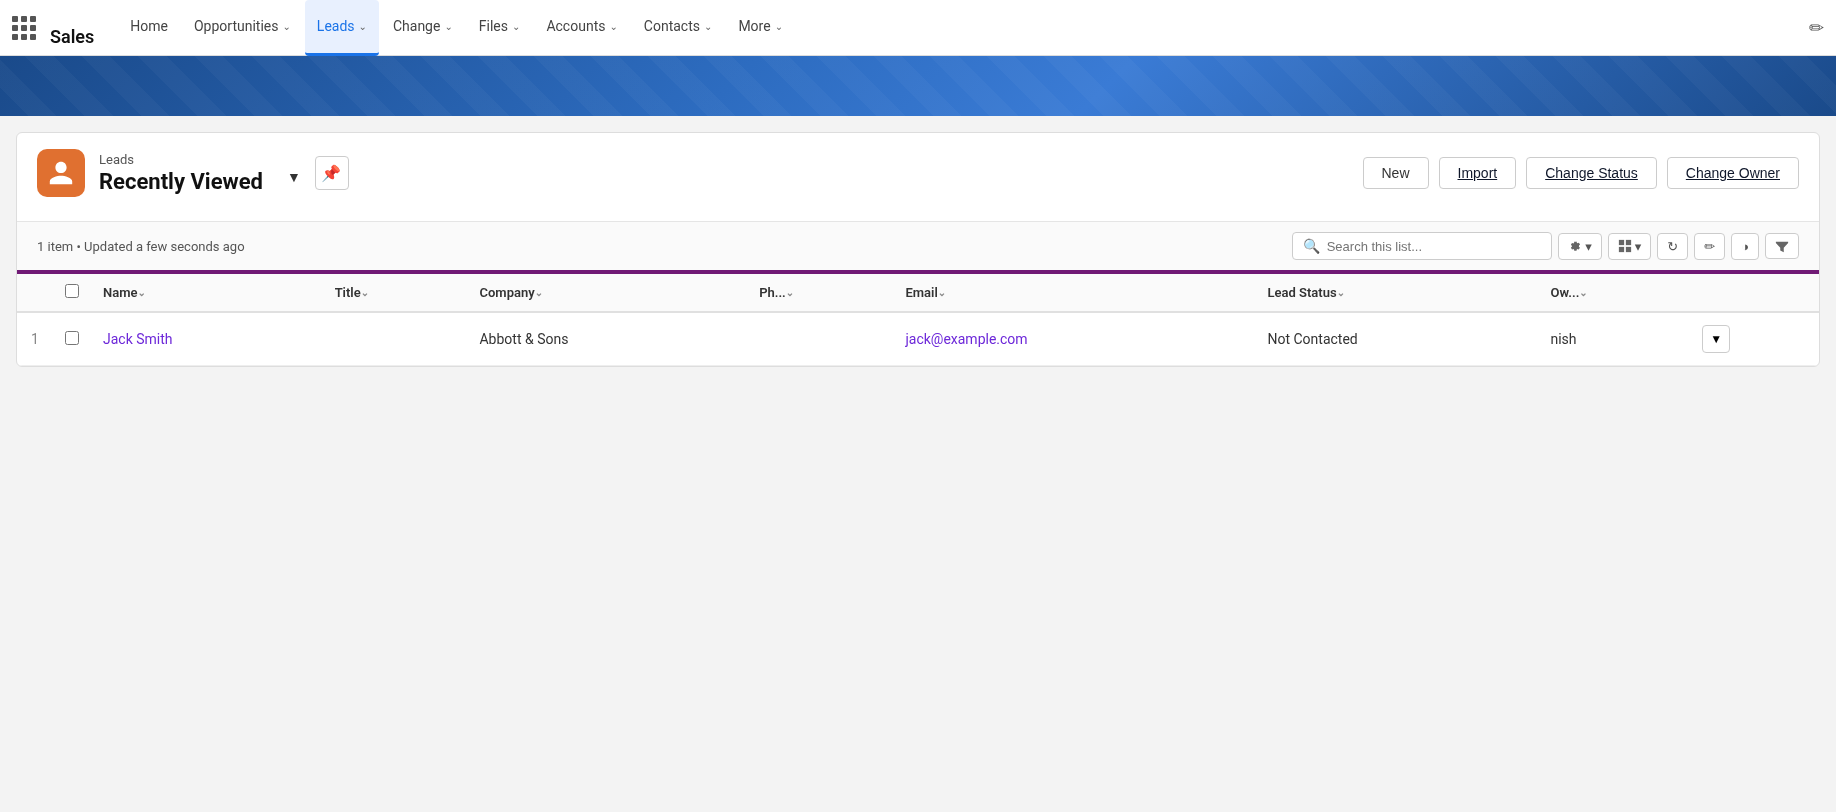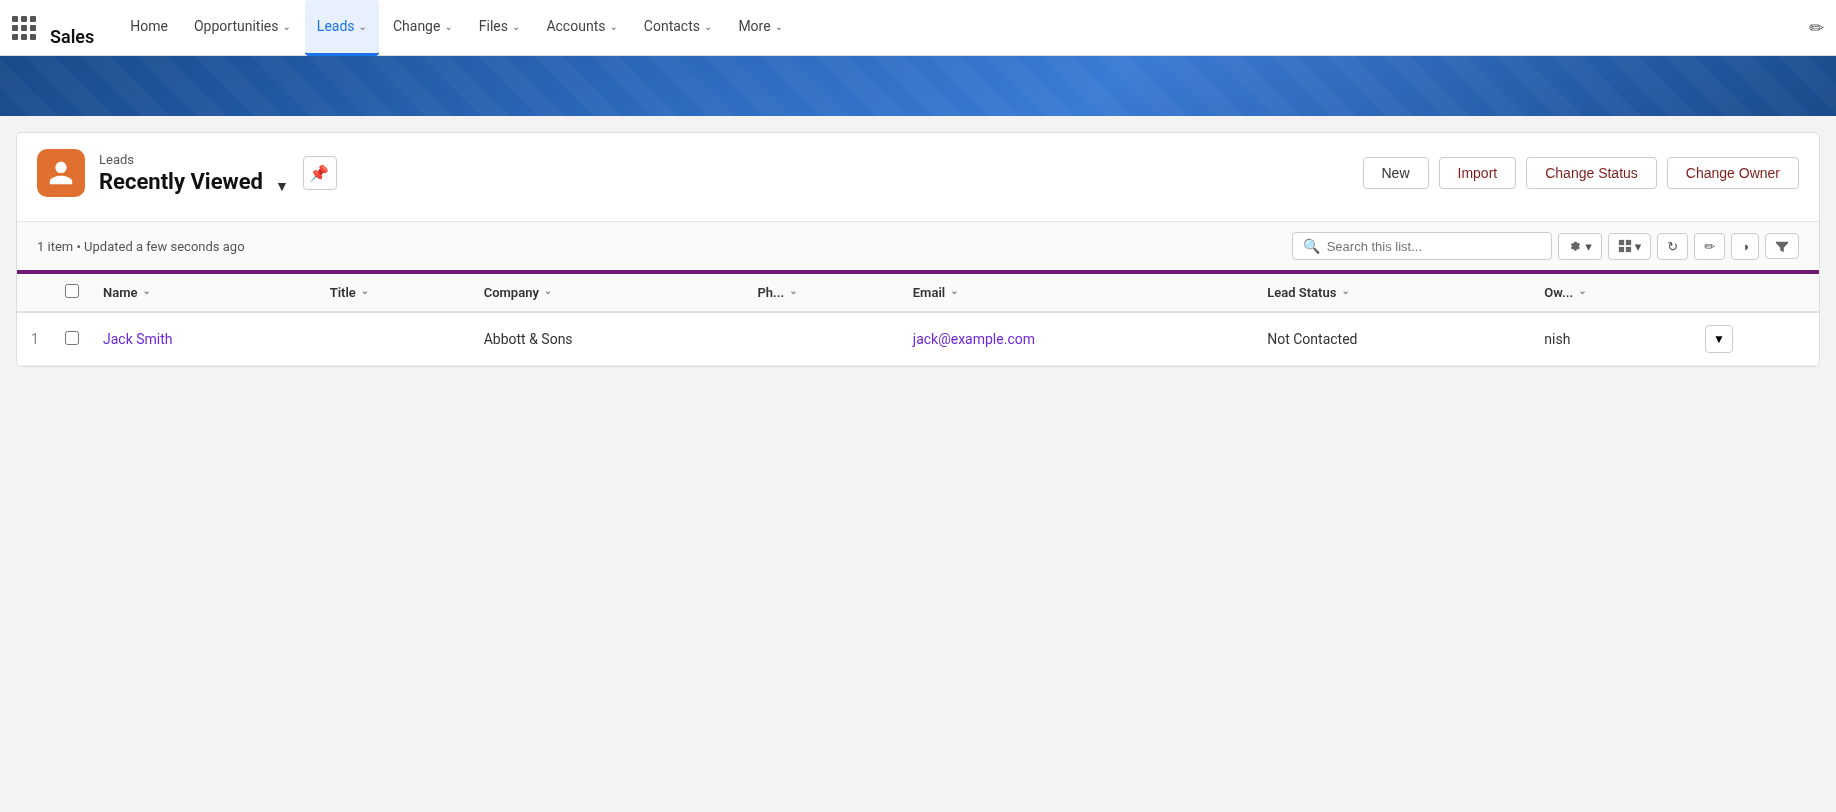--- a/index.html
+++ b/index.html
@@ -134,22 +134,22 @@
       width: 28px; height: 28px;
     }
     .title-text-group {}
     .title-label {
       font-size: 13px;
       color: #555;
       margin-bottom: 2px;
     }
     .title-main {
       display: flex;
-      align-items: flex-end;
-      gap: 12px;
+      align-items: flex-start;
+      gap: 24px;
     }
     .title-main-text {
       font-size: 22px;
       font-weight: 700;
       color: #111;
     }
     .title-dropdown-arrow {
       font-size: 14px;
       color: #333;
       cursor: pointer;
@@ -174,21 +174,21 @@
     }
     .action-btn {
       padding: 7px 18px;
       border-radius: 4px;
       border: 1px solid #ccc;
       background: #fff;
       cursor: pointer;
       font-size: 14px;
       font-weight: 500;
     }
-    .action-btn.primary { color: #7f1d1d; border-color: #ccc; }
+    .action-btn.primary { color: #0f172a; border-color: #ccc; text-decoration: underline; }
     .action-btn.new-btn { color: #333; border-color: #ccc; }
 
     
     .card-subheader {
       display: flex;
       align-items: center;
       justify-content: space-between;
       padding: 10px 20px;
       border-bottom: 4px solid #701a75;
       background: #fafafa;
@@ -245,21 +245,21 @@
       padding: 10px 12px;
       font-size: 13px;
       font-weight: 600;
       color: #333;
       border-bottom: 2px solid #e0e0e0;
       background: #fafafa;
       white-space: nowrap;
     }
     .data-table th .th-inner {
       display: flex;
-      gap: 5px;
+      align-items: center;
     }
     .data-table th .sort-icon { color: #888; font-size: 10px; }
     .data-table td {
       padding: 12px 12px;
       border-bottom: 1px solid #eee;
       font-size: 14px;
       vertical-align: middle;
     }
 
     .row-num { color: #888; font-size: 13px; text-align: center; width: 36px; }

